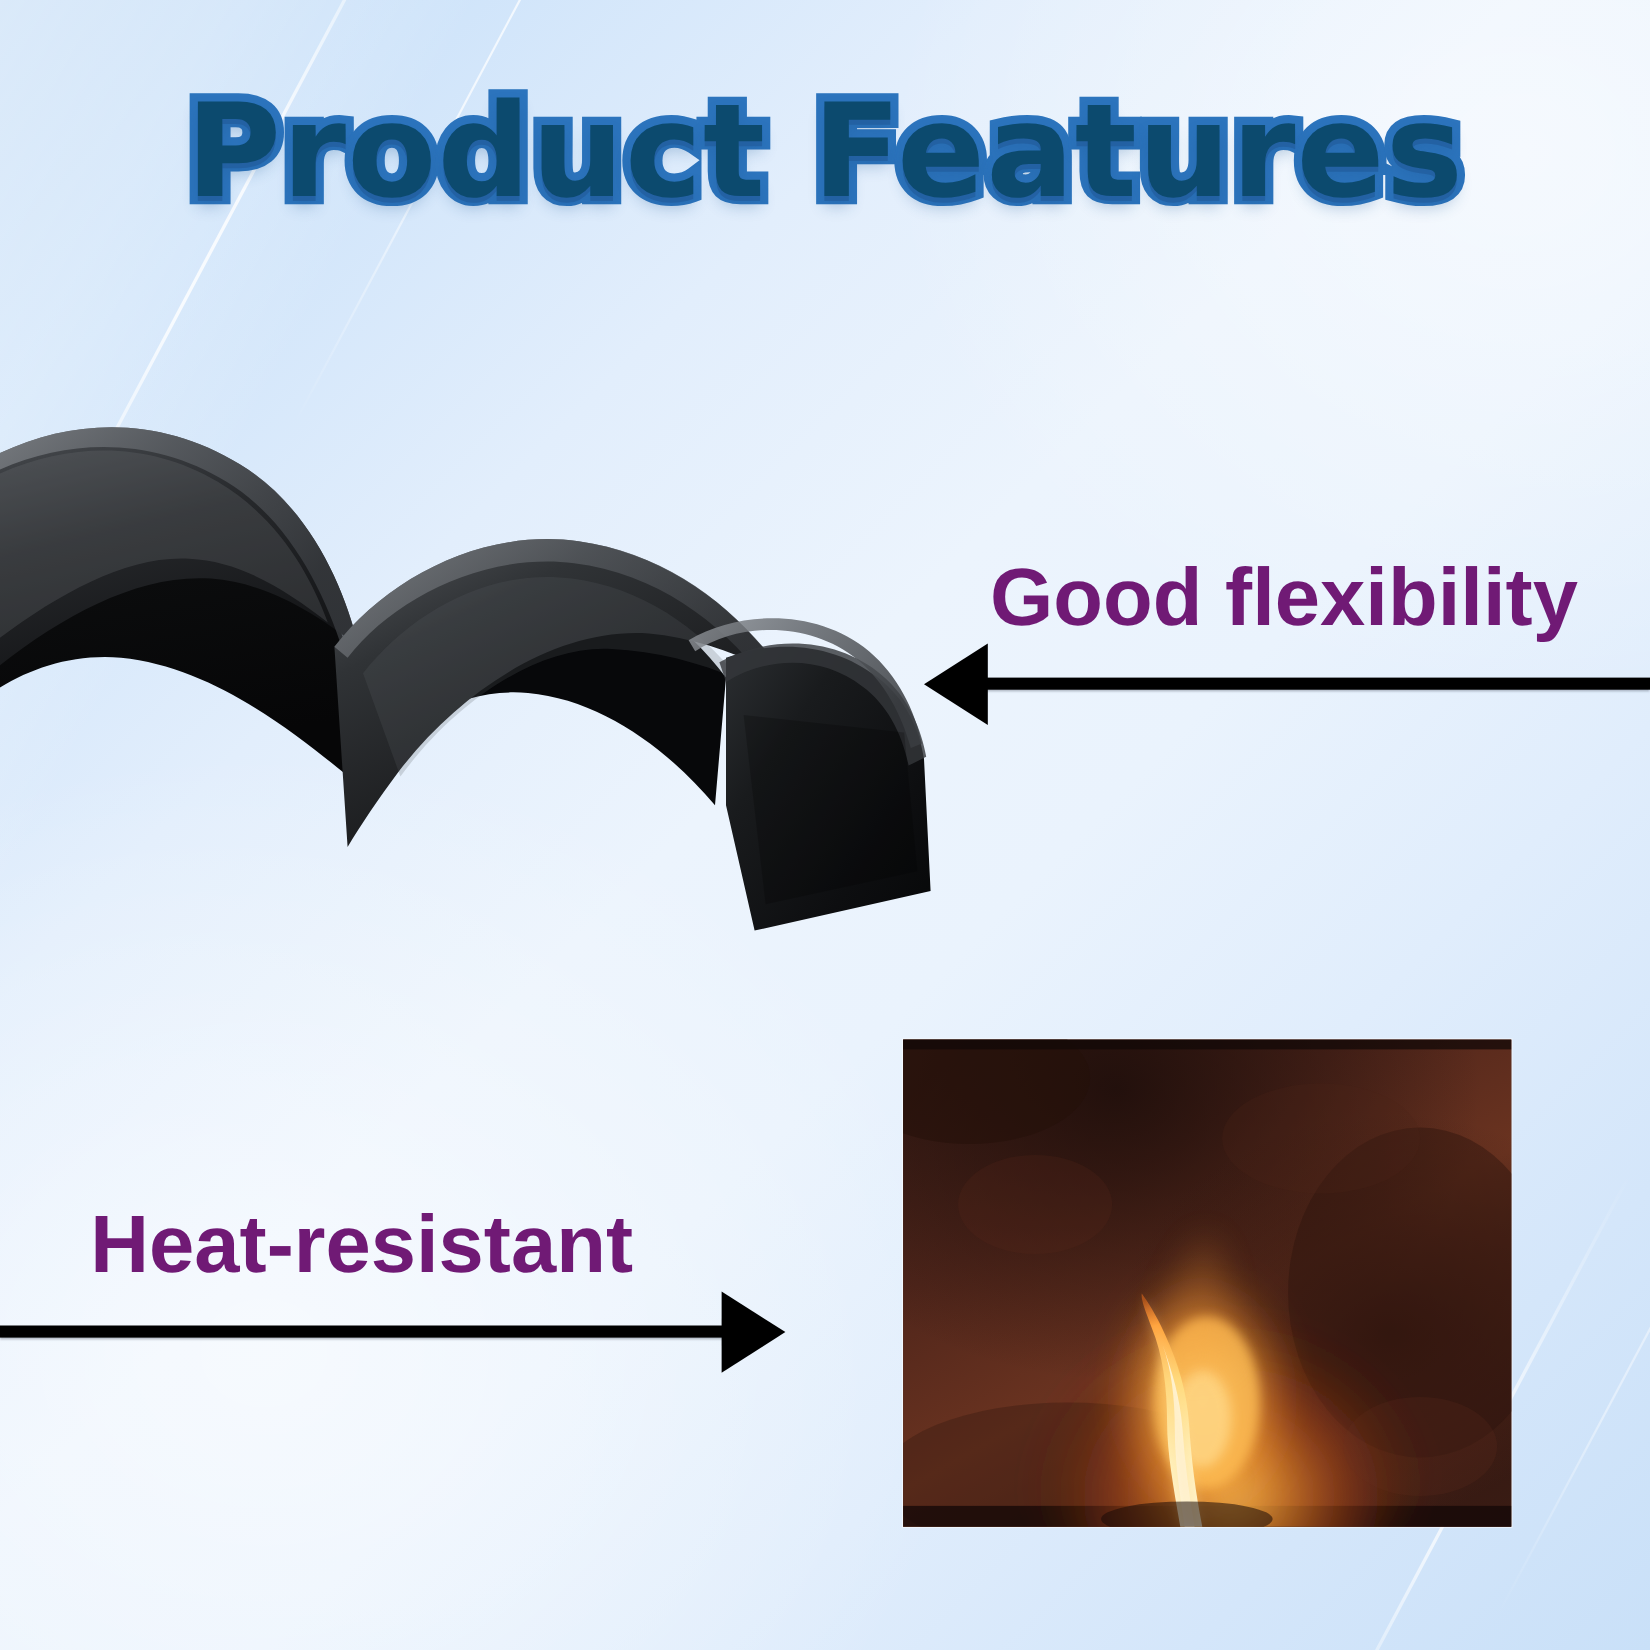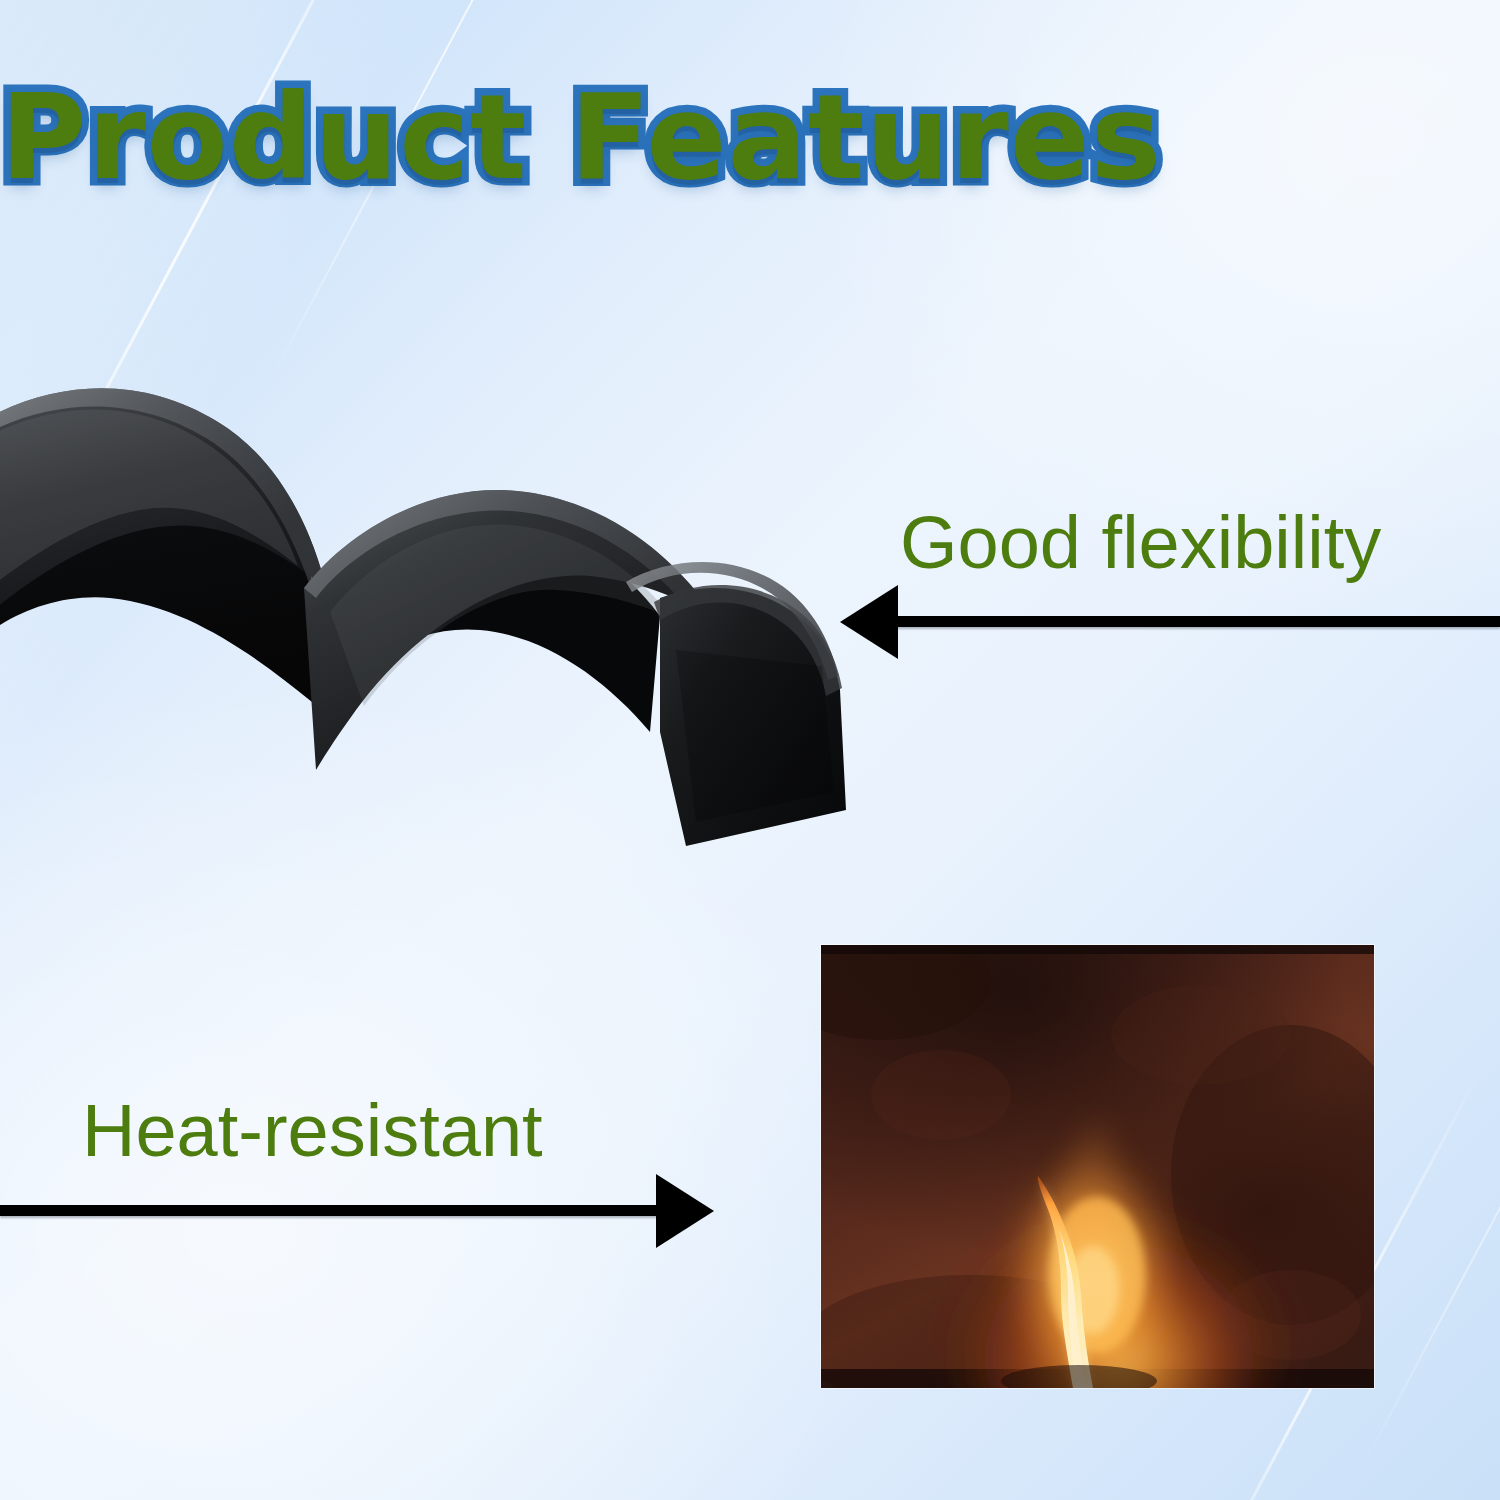--- a/index.html
+++ b/index.html
@@ -63,27 +63,27 @@
   .streak-1 { left:200px;  top:-240px; width:3px; height:900px;  transform:rotate(28deg); opacity:.95; }
   .streak-2 { left:445px;  top:-330px; width:2px; height:760px;  transform:rotate(28deg); opacity:.85; }
   .streak-3 { left:-40px;  top:370px;  width:2px; height:560px;  transform:rotate(28deg); opacity:.55; }
   .streak-4 { left:1330px; top:1030px; width:3px; height:640px;  transform:rotate(28deg); opacity:.8; }
   .streak-5 { left:1482px; top:980px;  width:2px; height:520px;  transform:rotate(28deg); opacity:.5; }
 
   
   .title {
     position:absolute;
     left:0; right:0; top:78px;
-    text-align:left;
+    text-align:center;
     font-family:"DejaVu Sans", sans-serif;
     font-weight:bold;
     font-size:118px;
     line-height:1.0;
     letter-spacing:1px;
-    color:#4d7c0f;
+    color:#0c4a6e;
     -webkit-text-stroke:15px #2c74bd;
     paint-order:stroke fill;
     text-shadow:
        0 5px 0 rgba(31,88,150,0.55),
        0 9px 14px rgba(31,88,150,0.30);
   }
 
   
   #rubber { position:absolute; left:-40px; top:330px; width:930px; height:520px; }
 
@@ -106,23 +106,23 @@
   }
 
   #arrow-flex-line { left:896px; top:616px;  width:604px; height:11px; }
   #arrow-flex-head { left:840px; top:585px; }
   #arrow-heat-line { left:0px;   top:1205px; width:660px; height:11px; }
   #arrow-heat-head { left:656px; top:1174px; }
 
   
   .feature-label {
     position:absolute;
-    color:#4d7c0f;
+    color:#701a75;
     font-family:"Liberation Sans", sans-serif;
-    font-weight:normal;
+    font-weight:bold;
     font-size:74px;
     line-height:1;
     white-space:nowrap;
   }
   #label-flexibility { left:900px; top:506px; }
   #label-heat        { left:82px;  top:1094px;text-align:right; }
 
   
   #flame-photo {
     position:absolute;

